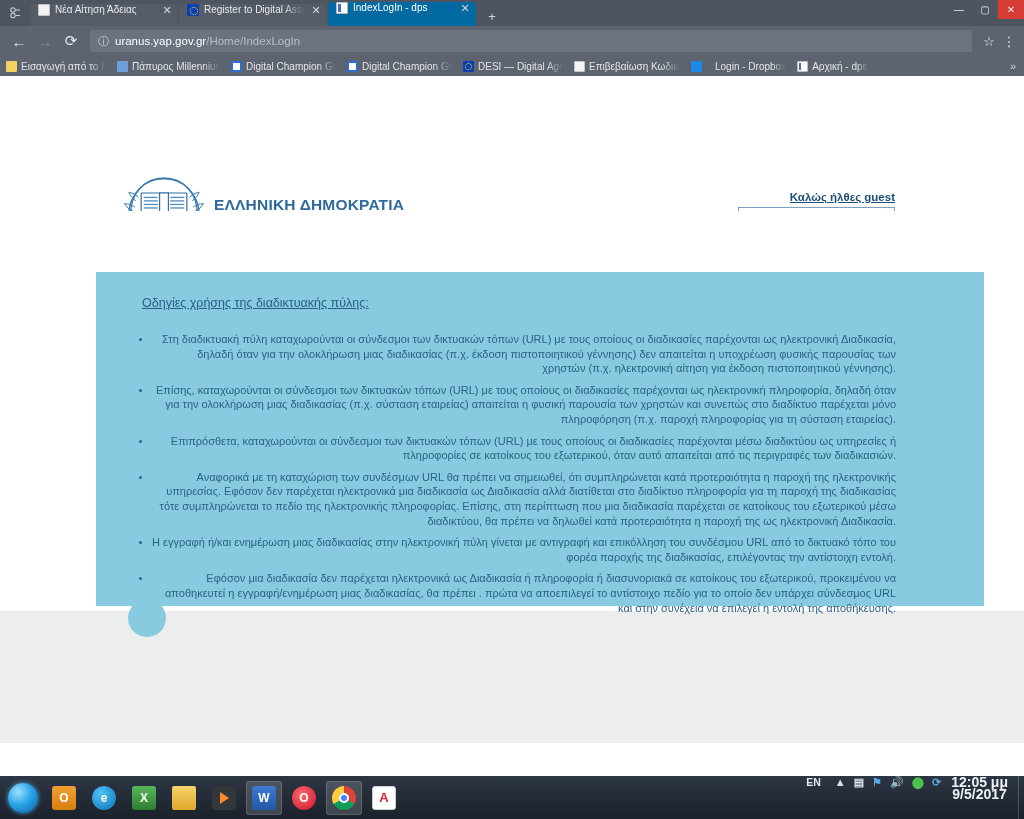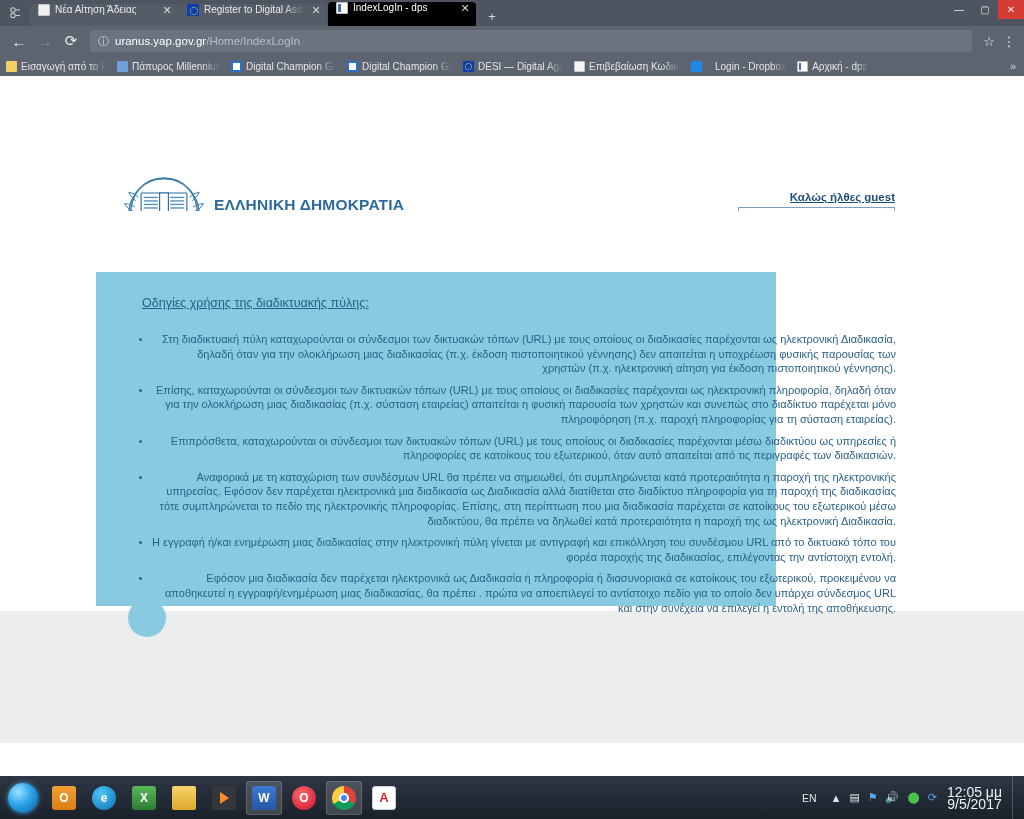--- a/index.html
+++ b/index.html
@@ -38,21 +38,21 @@
     color: #e8eaed;
     background: #555c67;
     border-top-left-radius: 4px;
     border-top-right-radius: 4px;
     margin-right: 1px;
     position: relative;
     overflow: hidden;
     white-space: nowrap;
   }
   .tab.active {
-    background: #000000;
+    background: #0369a1;
     color: #ffffff;
     height: 24px;
   }
   .tab .favicon {
     width: 12px; height: 12px;
     flex: 0 0 12px;
     margin-right: 5px;
     display: inline-block;
     border-radius: 1px;
   }
@@ -253,21 +253,21 @@
   .select-list .opt.sel { background: #1666d4; color: #ffffff; }
   .content-band {
     position: relative;
     width: 1024px;
     height: 400px;
     background: #ffffff;
   }
   .panel {
     position: absolute;
     left: 96px; top: 61px;
-    width: 680px;
+    width: 888px;
     height: 334px;
     background: #88cbe0;
   }
   .bubble {
     position: absolute;
     left: 128px; top: 388px;
     width: 38px; height: 38px;
     border-radius: 50%;
     background: #88cbe0;
   }
@@ -357,25 +357,25 @@
     position: relative;
   }
   .gl-chrome::after {
     content:""; position:absolute; left:7px; top:7px; width:10px; height:10px;
     border-radius:50%; background:#4285f4; box-shadow: 0 0 0 2px #fff inset;
   }
   .gl-acrobat { background: #ffffff; border: 1px solid #d0d0d0; color: #d5271f; font-size: 13px; }
 
   .tray {
     margin-left: auto;
-    display: flex; align-items: center;
+    display: flex; 
     height: 43px;
-    padding-right: 6px;
     color: #e3e6ea;
     font-size: 10px;
+    font-weight: bold;
   }
   .tray .lang { margin-right: 10px; font-size: 10.5px; }
   .tray .tglyph { margin: 0 4px; font-size: 11px; color: #dfe3e8; }
   .tray .tglyph.green { color: #4cc24c; }
   .tray .tglyph.blue { color: #5aa9e6; }
   .clock {
     text-align: center;
     line-height: 12px;
     font-size: 14px;
     margin-left: 6px; margin-right: 4px;

